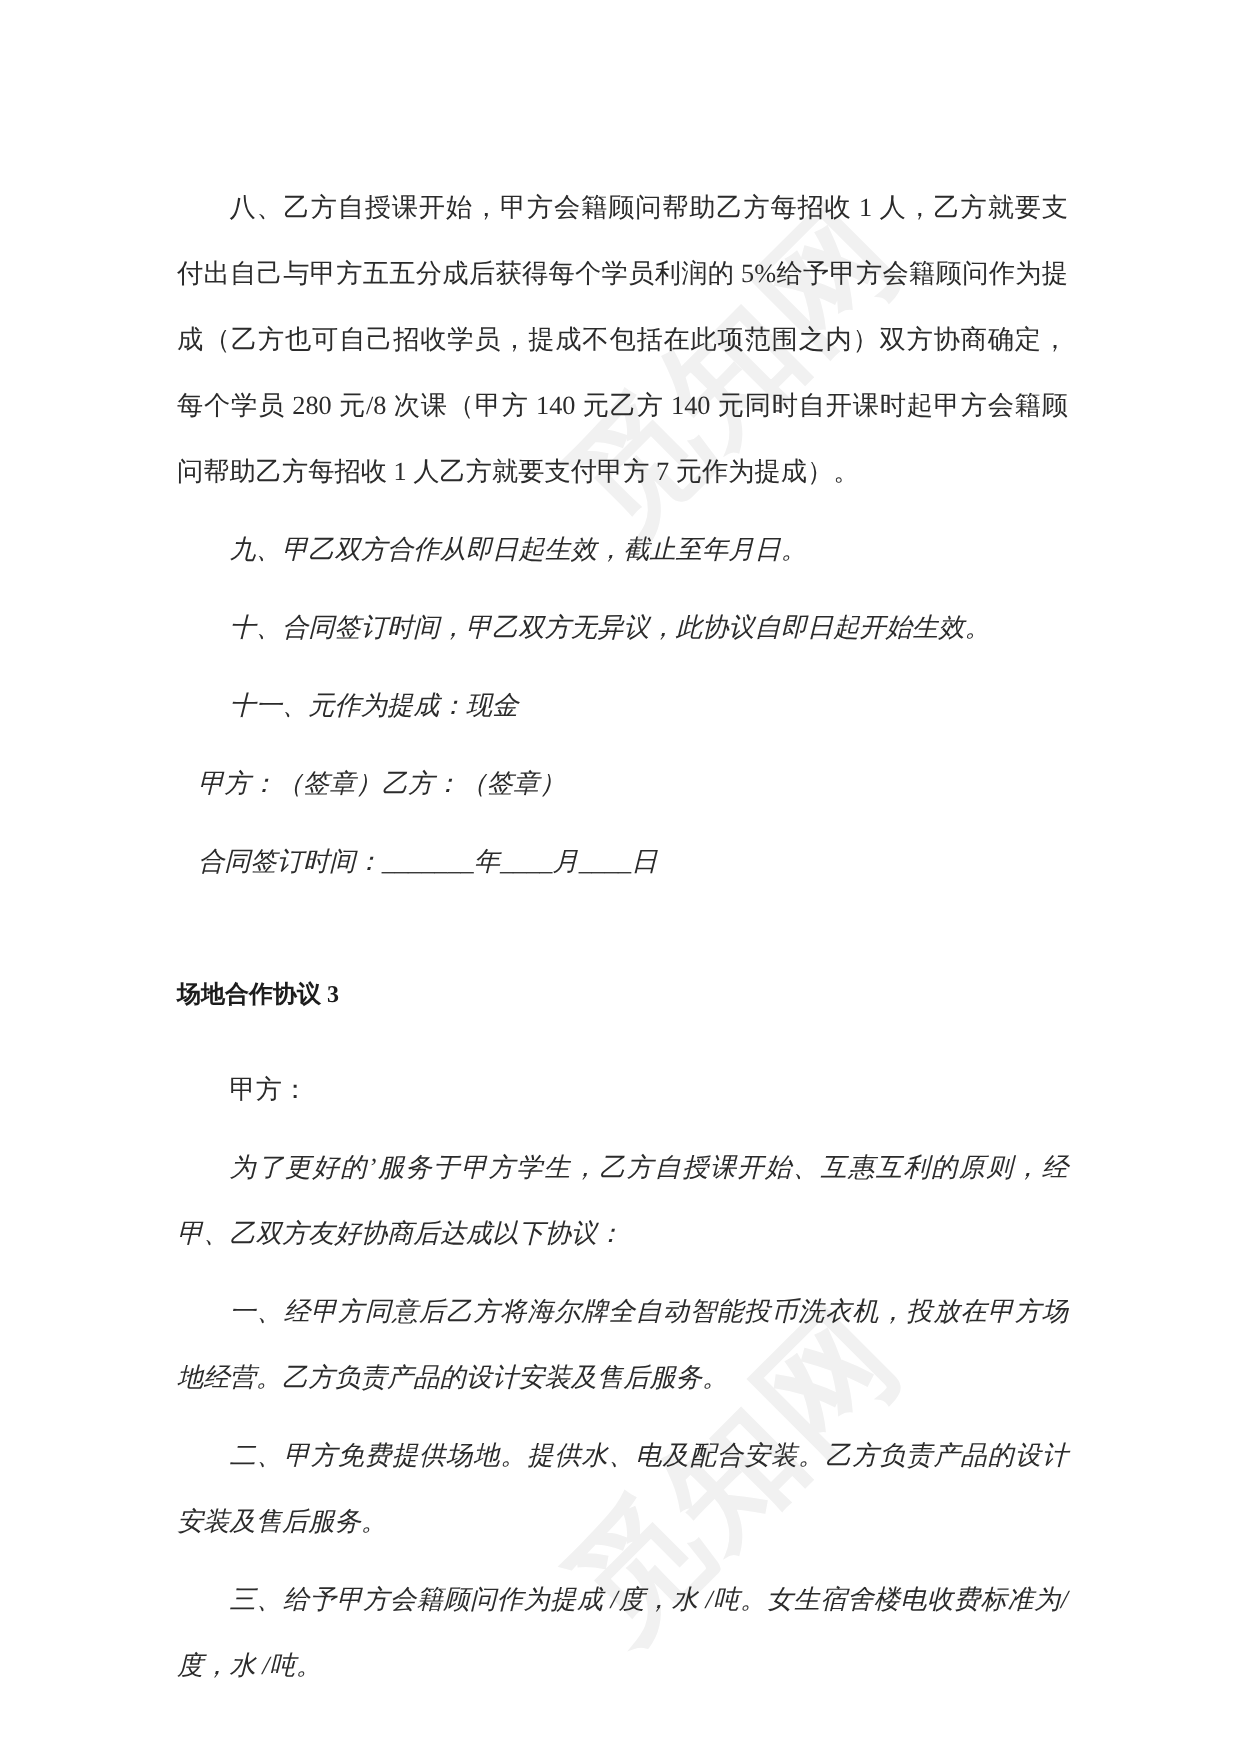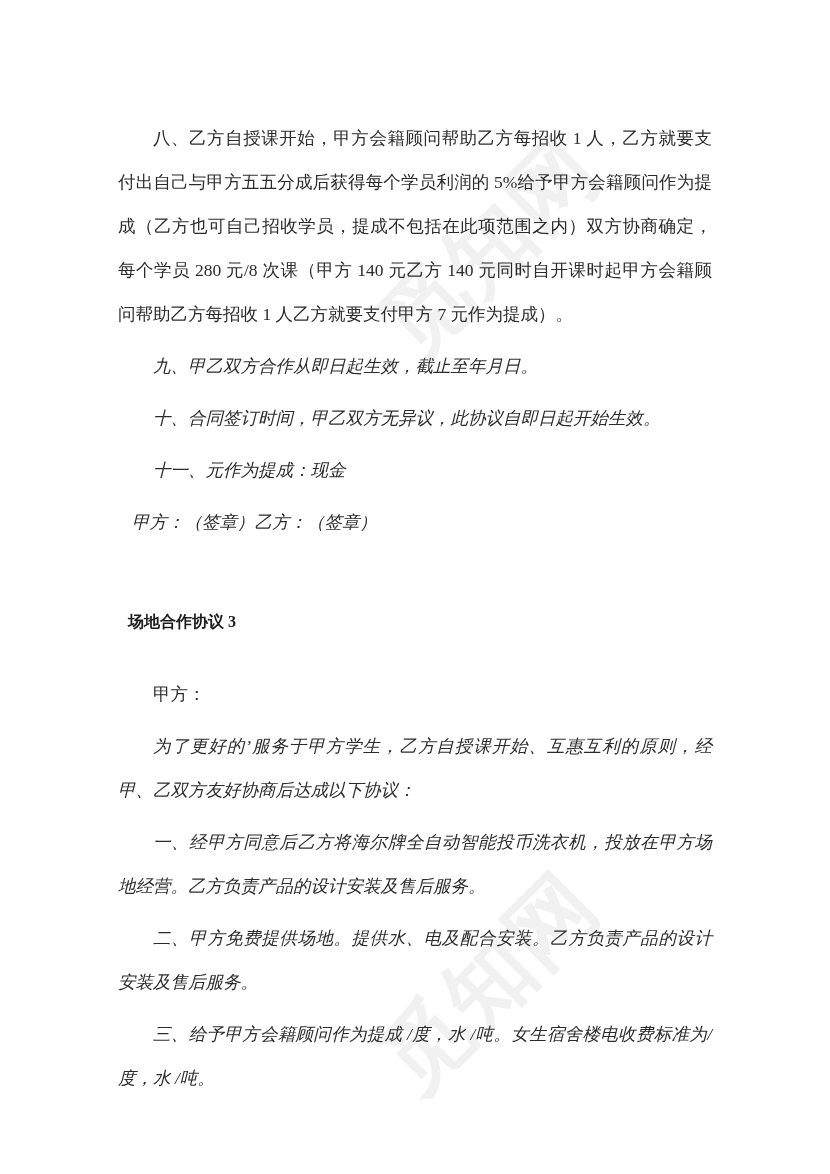--- a/index.html
+++ b/index.html
@@ -76,21 +76,21 @@
   .doc-para + .doc-para {
     margin-top: 8px;
     font-style: italic;
   }
 
   .doc-para.small-indent {
     text-indent: 14px;
   }
 
   .doc-heading {
-    margin: 10px;
+    margin: 0;
     color: #1c1c1c;
     font-size: 16px;
     line-height: 44px;
     font-weight: 700;
     text-indent: 0;
     font-family: "Liberation Serif", "DejaVu Serif", serif;
   }
 
   .spacer-before-heading { height: 46px; }
   .spacer-after-heading  { height: 18px; }
@@ -114,20 +114,21 @@
       <p class="doc-para">八、乙方自授课开始，甲方会籍顾问帮助乙方每招收 1 人，乙方就要支付出自己与甲方五五分成后获得每个学员利润的 5%给予甲方会籍顾问作为提成（乙方也可自己招收学员，提成不包括在此项范围之内）双方协商确定，每个学员 280 元/8 次课（甲方 140 元乙方 140 元同时自开课时起甲方会籍顾问帮助乙方每招收 1 人乙方就要支付甲方 7 元作为提成）。</p>
 
       <p class="doc-para">九、甲乙双方合作从即日起生效，截止至年月日。</p>
 
       <p class="doc-para">十、合同签订时间，甲乙双方无异议，此协议自即日起开始生效。</p>
 
       <p class="doc-para">十一、元作为提成：现金</p>
 
       <p class="doc-para small-indent">甲方：（签章）乙方：（签章）</p>
 
+      <p class="doc-para small-indent">合同签订时间：_______年____月____日</p>
     </div>
 
     <div class="spacer-before-heading"></div>
 
     <div>
       <h2 class="doc-heading">场地合作协议 3</h2>
 
       <div class="spacer-after-heading"></div>
 
       <p class="doc-para">甲方：</p>

